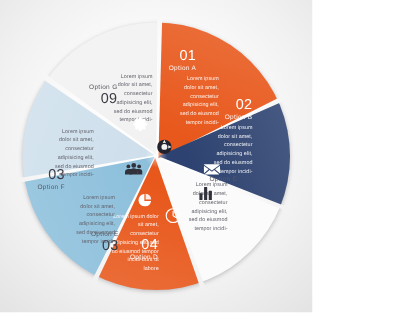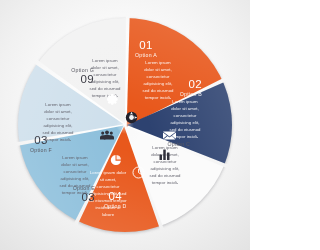--- a/index.html
+++ b/index.html
@@ -64,21 +64,21 @@
   .body.w38{width:38px;}
 
   .light{color:#ffffff;}
   .light .opt{color:rgba(255,255,255,0.94);}
   .dark{color:#3b3b44;}
   .dark .opt{color:#5a5a63;}
   .body.light{color:rgba(255,255,255,0.93);}
   .body.dark{color:#63636d;}
 
   .ta-r{text-align:right;}
-  .ta-l{text-align:center;}
+  .ta-l{text-align:right;}
 
   
   .ico{position:absolute;pointer-events:none;}
   .ico svg{display:block;}
 </style>
 </head>
 <body>
 
 <div id="stage">
   <div class="pie">

